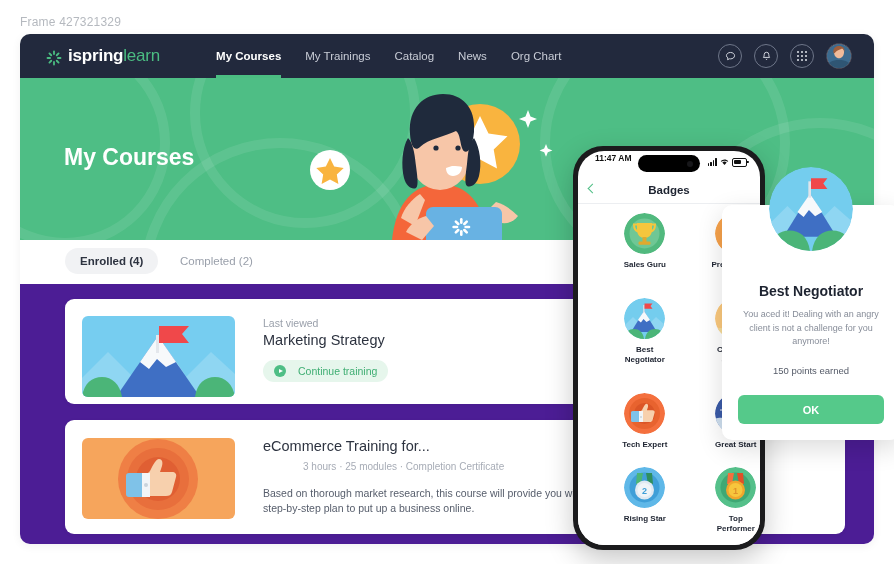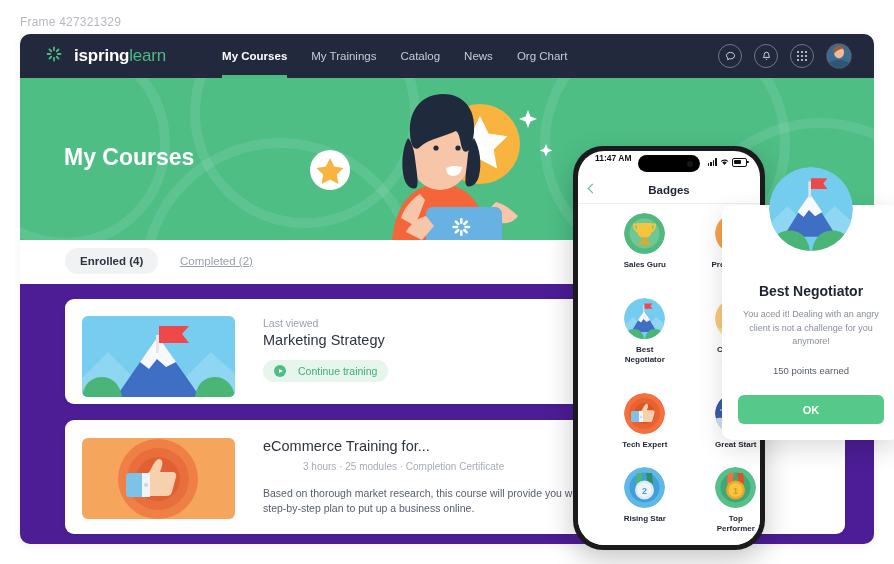--- a/index.html
+++ b/index.html
@@ -22,21 +22,21 @@
     position:absolute;left:20px;top:34px;width:854px;height:510px;
     background:#f4f5f7;border-radius:10px;overflow:hidden;
     box-shadow:0 2px 10px rgba(0,0,0,.06);
   }
 
   
   .topnav{
     position:absolute;left:0;top:0;width:854px;height:44px;
     background:#22293d;display:flex;align-items:center;
   }
-  .logo{display:flex;align-items:flex-start;gap:12px;margin-left:26px;}
+  .logo{display:flex;align-items:flex-end;gap:6px;margin-left:26px;}
   .logo-mark{width:16px;height:16px;position:relative;}
   .logo-text{font-size:17px;font-weight:bold;color:#ffffff;letter-spacing:-.2px;}
   .logo-text b{color:#ffffff;font-weight:bold;}
   .logo-text span{color:#4bbd82;font-weight:normal;}
   .navitems{display:flex;align-items:center;gap:24px;margin-left:56px;height:44px;}
   .navitem{
     font-size:11.5px;color:#c8ccd6;position:relative;height:44px;
     display:flex;align-items:center;cursor:pointer;
   }
   .navitem.active{color:#ffffff;font-weight:bold;}
@@ -67,21 +67,21 @@
 
   
   .tabsbar{
     position:absolute;left:0;top:206px;width:854px;height:44px;background:#ffffff;
   }
   .tab{
     position:absolute;top:8px;height:26px;border-radius:14px;display:flex;align-items:center;
     justify-content:center;font-size:11.5px;cursor:pointer;padding:0 15px;
   }
   .tab.active{left:45px;background:#f1f2f4;color:#2d3340;font-weight:bold;}
-  .tab.idle{left:145px;color:#9aa0ab;text-decoration:underline;}
+  .tab.idle{left:145px;color:#9aa0ab;}
 
   
   .content{position:absolute;left:0;top:250px;width:854px;height:260px;background:#4c1d95;}
   .card{
     position:absolute;left:45px;width:764px;background:#ffffff;border-radius:9px;
     box-shadow:0 1px 4px rgba(0,0,0,.05);
   }
   .card1{top:15px;height:105px;}
   .card2{top:136px;height:114px;padding-left:16px;}
   .thumb{

